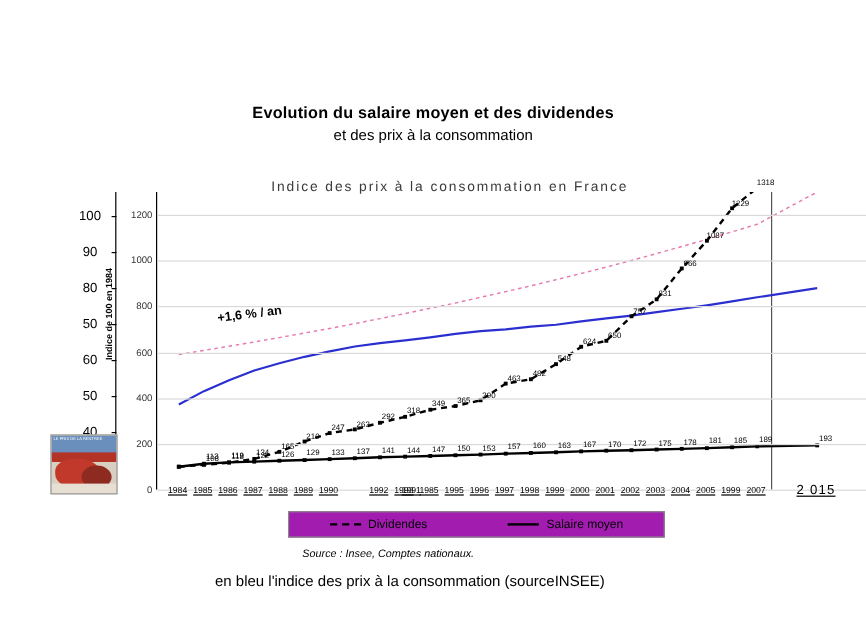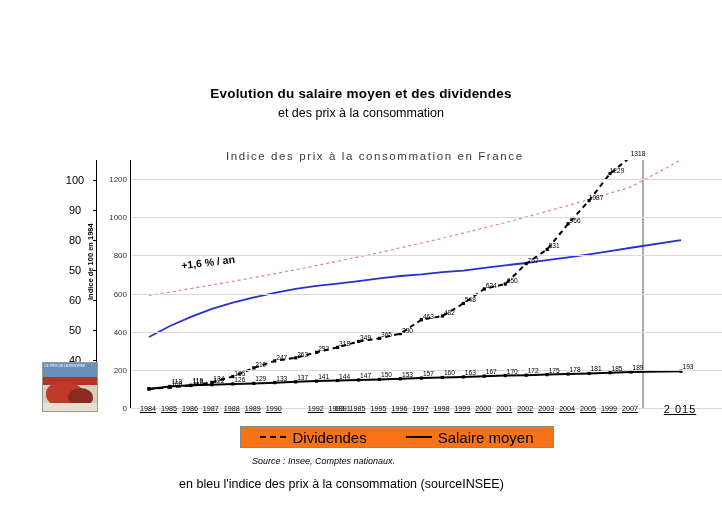--- a/index.html
+++ b/index.html
@@ -80,23 +80,23 @@
 
   
   .plabel{
     position:absolute;font-size:6.6px;color:#000;white-space:nowrap;
     transform:translate(-50%,-50%);
   }
 
   
   #legend{
     position:absolute;left:240px;top:426px;width:312px;height:20px;
-    border:1px solid #888;background:#f97316;
+    border:1px solid #888;background:#a21caf;
     display:flex;align-items:center;justify-content:space-around;
-    font-size:15px;color:#000;
+    font-size:10px;color:#000;
   }
   .lg-item{display:flex;align-items:center;gap:6px;}
   .lg-dash{width:26px;height:0;border-top:2.5px dashed #000;}
   .lg-solid{width:26px;height:0;border-top:2.5px solid #000;}
 
   
   #photo{
     position:absolute;left:42px;top:362px;width:54px;height:48px;
     border:1px solid #999;overflow:hidden;background:#d8cfc0;
   }

